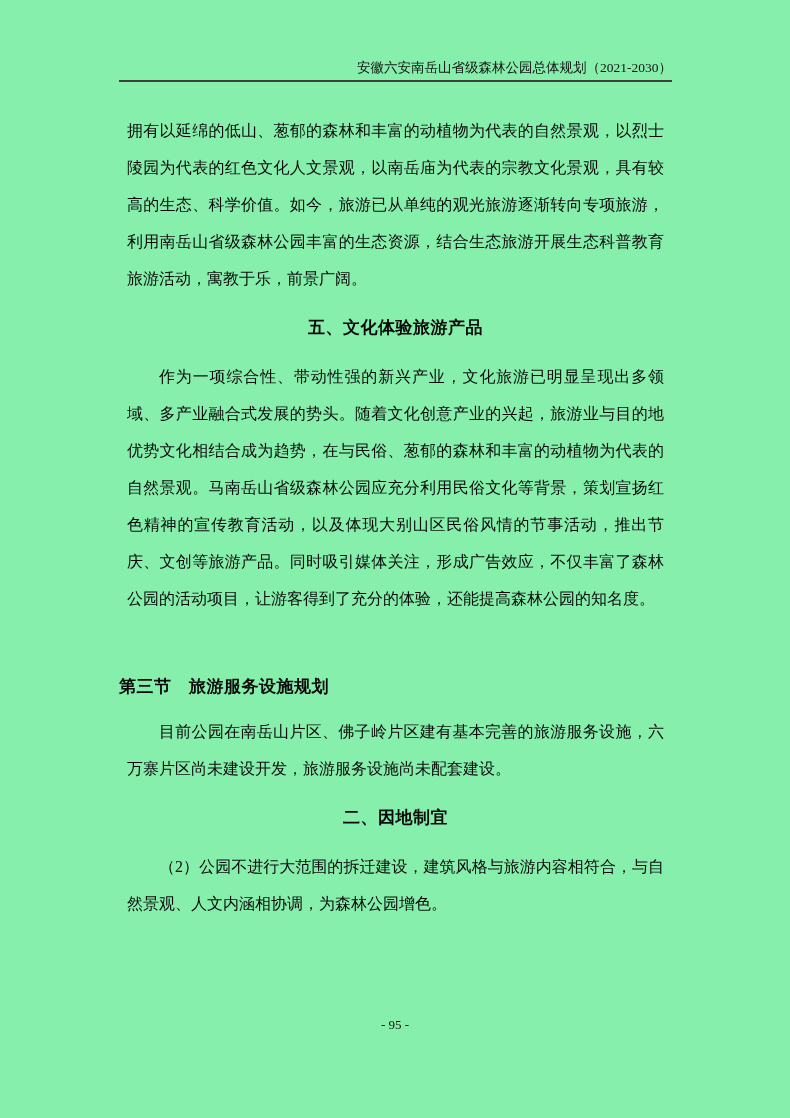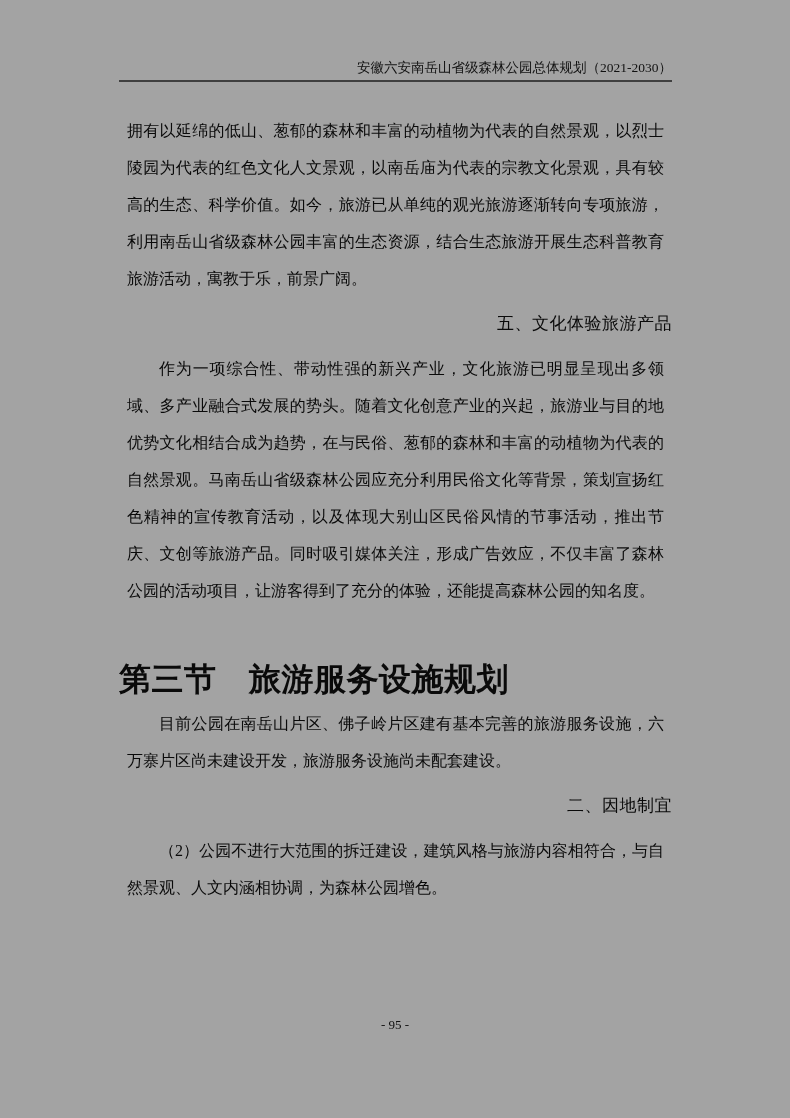--- a/index.html
+++ b/index.html
@@ -5,21 +5,21 @@
   html, body {
     margin: 0;
     padding: 0;
     background: #ffffff;
   }
   .page {
     position: relative;
     width: 790px;
     height: 1118px;
     margin: 0 auto;
-    background: #a3a3a3;
+    background: #86efac;
     color: #000000;
     font-family: "Liberation Serif", "DejaVu Serif", serif;
     overflow: hidden;
   }
   .doc-header {
     position: absolute;
     left: 119px;
     width: 553px;
     top: 60px;
     text-align: right;
@@ -48,31 +48,31 @@
   }
   .doc-body p {
     margin: 8px;
     text-indent: 2em;
   }
   .doc-body p.no-indent {
     text-indent: 0;
   }
   .h-sub {
     font-family: "Liberation Sans", "DejaVu Sans", sans-serif;
-    font-weight: 400;
+    font-weight: 700;
     font-size: 17px;
     line-height: 37px;
-    margin: 0;
+    margin: 12px;
     letter-spacing: 0.5px;
-    text-align: right;
+    text-align: center;
   }
   .h-section {
     font-family: "Liberation Sans", "DejaVu Sans", sans-serif;
     font-weight: 700;
-    font-size: 32px;
+    font-size: 17px;
     line-height: 36px;
     margin: 52px 0 0 0;
     letter-spacing: 0.5px;
     text-align: left;
   }
   .h-status-margin { margin-top: 23px; }
   .principle-2-margin { margin-top: 3px; }
   .doc-footer {
     position: absolute;
     left: 0;

